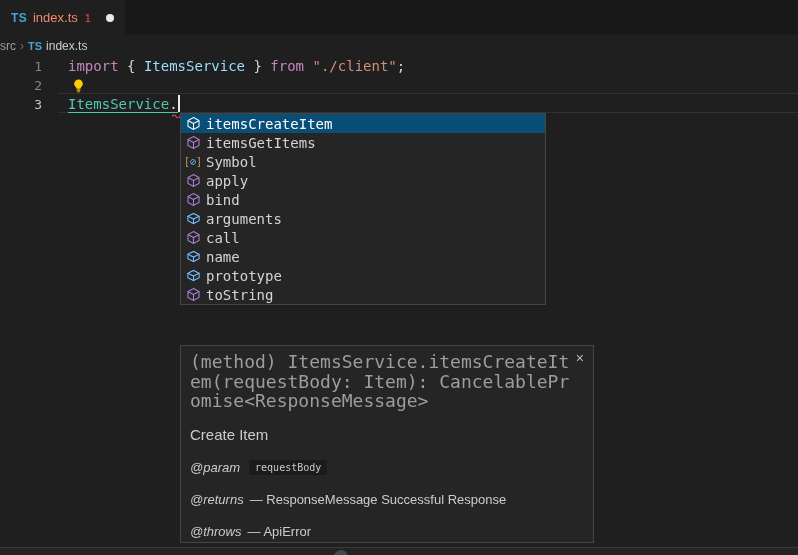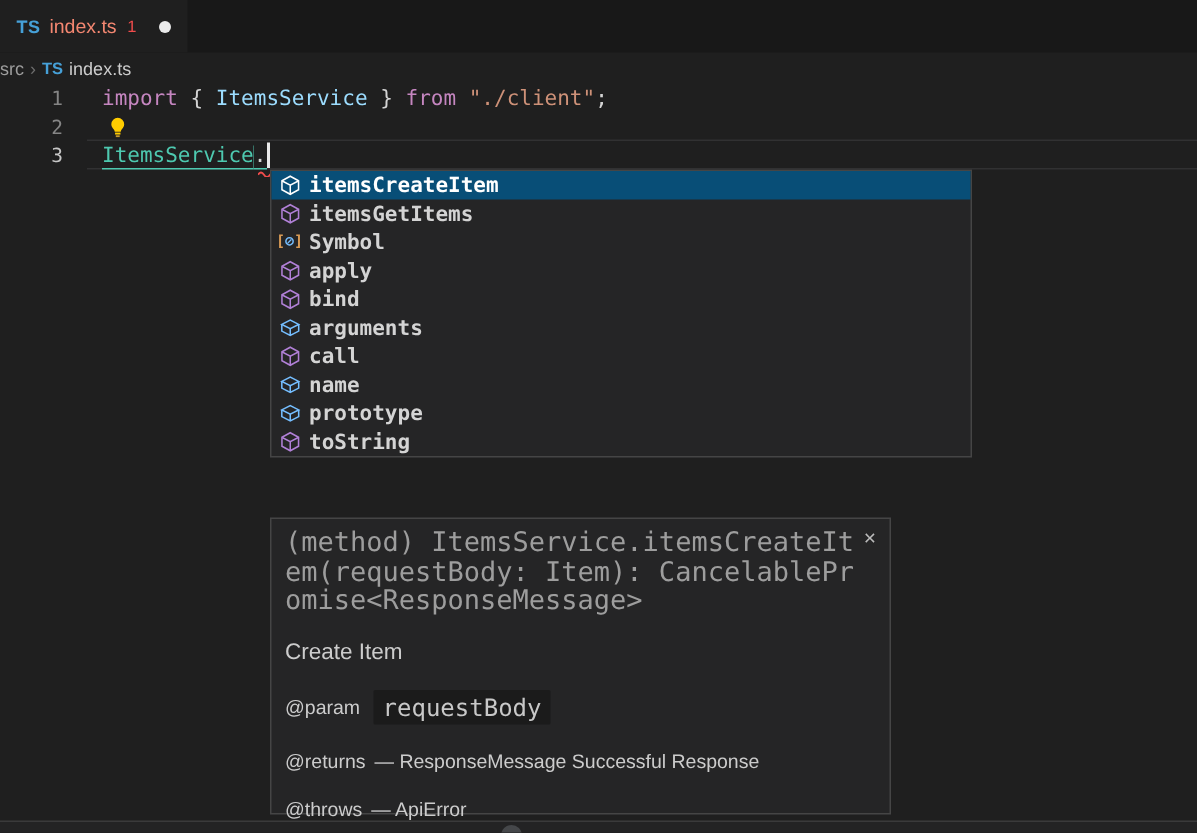--- a/index.html
+++ b/index.html
@@ -31,42 +31,42 @@
   .gutter{width:42px;text-align:right;color:#858585;font-size:13px;flex:none;user-select:none;}
   .gutter.active{color:#c6c6c6;}
   .lcontent{padding-left:26px;position:relative;white-space:pre;}
   .kw{color:var(--kw);} .vr{color:var(--vr);} .ty{color:var(--ty);}
   .st{color:var(--st);} .pl{color:#d4d4d4;}
   .ul{box-shadow:0 1px 0 var(--ty);}
   .caret{display:inline-block;width:2px;height:17px;background:#e9e9e9;vertical-align:text-bottom;margin-left:0px;}
   .squiggle{position:absolute;bottom:-4px;right:-8px;pointer-events:none;}
   .bulb{display:inline-flex;width:16px;height:16px;margin-left:3px;vertical-align:middle;cursor:pointer;}
   
-  .suggest-list{position:absolute;left:180px;top:113px;width:468px;z-index:6;
-    background:#252526;border:1px solid #454545;box-sizing:border-box;font-weight:bold;}
+  .suggest-list{position:absolute;left:180px;top:113px;width:366px;z-index:6;
+    background:#252526;border:1px solid #454545;box-sizing:border-box;}
   .srow{display:flex;align-items:center;height:19px;padding-left:4px;gap:5px;
     font-family:"DejaVu Sans Mono","Liberation Mono",monospace;font-size:14px;color:#d4d4d4;cursor:pointer;}
   .srow.selected{background:var(--sel-bg);color:#ffffff;}
   .kind-icon{width:16px;height:16px;flex:none;display:flex;align-items:center;justify-content:center;}
   .kind-icon svg{display:block;}
   .kind-method{color:var(--method-purple);}
   .kind-field{color:var(--field-blue);}
   .srow.selected .kind-icon{color:#ffffff;}
   .sym-ico{font-family:"DejaVu Sans Mono",monospace;font-size:10px;line-height:10px;white-space:nowrap;}
   .sym-br{color:#d79a55;} .sym-core{color:var(--field-blue);}
   
   .docs{position:absolute;left:180px;top:345px;width:414px;height:198px;z-index:6;
     background:#252526;border:1px solid #454545;box-sizing:border-box;padding:6px 9px;}
   .sig{font-family:"DejaVu Sans Mono","Liberation Mono",monospace;font-size:18px;
     line-height:19.5px;color:#9d9d9d;word-break:break-all;padding-right:14px;}
   .docs-close{position:absolute;top:5px;right:9px;color:#bbbbbb;font-size:14px;line-height:14px;cursor:pointer;}
   .desc{margin-top:15px;font-size:15px;color:#cccccc;}
   .tagrow{margin-top:17px;font-size:13px;color:#cccccc;display:flex;align-items:center;}
-  .tagname{}
-  .chip{font-family:"DejaVu Sans Mono","Liberation Mono",monospace;font-size:16px;
+  .tagname{font-style:italic;}
+  .chip{font-family:"DejaVu Sans Mono","Liberation Mono",monospace;font-size:10px;
     background:#1b1b1b;color:#c8c8c8;padding:2px 6px;margin-left:9px;border-radius:1px;}
   .tagtext{margin-left:6px;}
   
   .bottom-strip{position:absolute;left:0;right:0;top:547px;height:8px;
     background:#232324;border-top:1px solid #3a3a3b;}
   .sash-knob{position:absolute;left:334px;top:550px;width:14px;height:14px;border-radius:50%;background:#45474a;}
 </style>
 </head>
 <body style="--ts-blue: #46a0d7; --tab-red: #f48771; --count-red: #f14c4c; --sel-bg: #084e77; --method-purple: #b180d7; --field-blue: #75beff; --kw: #c586c0; --vr: #9cdcfe; --ty: #4ec9b0; --st: #ce9178;">
 

